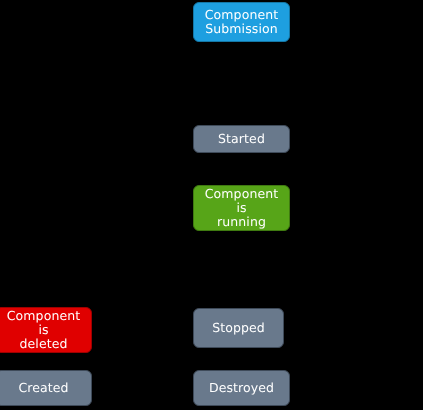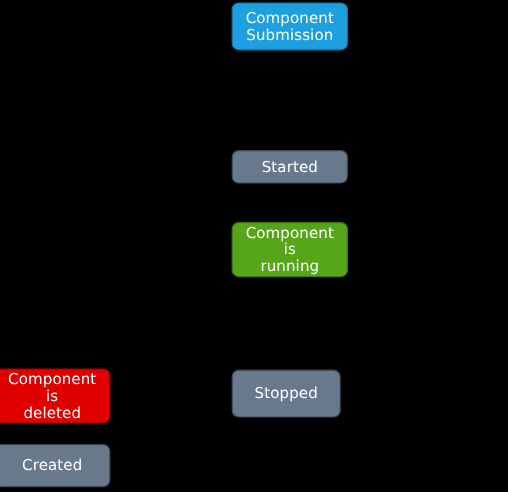--- a/index.html
+++ b/index.html
@@ -69,13 +69,16 @@
     <div class="node state-deleted" style="left: -5px; top: 307px; width: 97px; height: 46px;">
       <span class="node-label">Component is
 deleted</span>
     </div>
     <div class="node state-neutral" style="left: 193px; top: 308px; width: 91px; height: 40px;">
       <span class="node-label">Stopped</span>
     </div>
     <div class="node state-neutral" style="left: -5px; top: 370px; width: 97px; height: 36px;">
       <span class="node-label">Created</span>
     </div>
+    <div class="node state-neutral" style="left: 193px; top: 370px; width: 97px; height: 36px;">
+      <span class="node-label">Destroyed</span>
+    </div>
   </div>
 
 </body></html>

